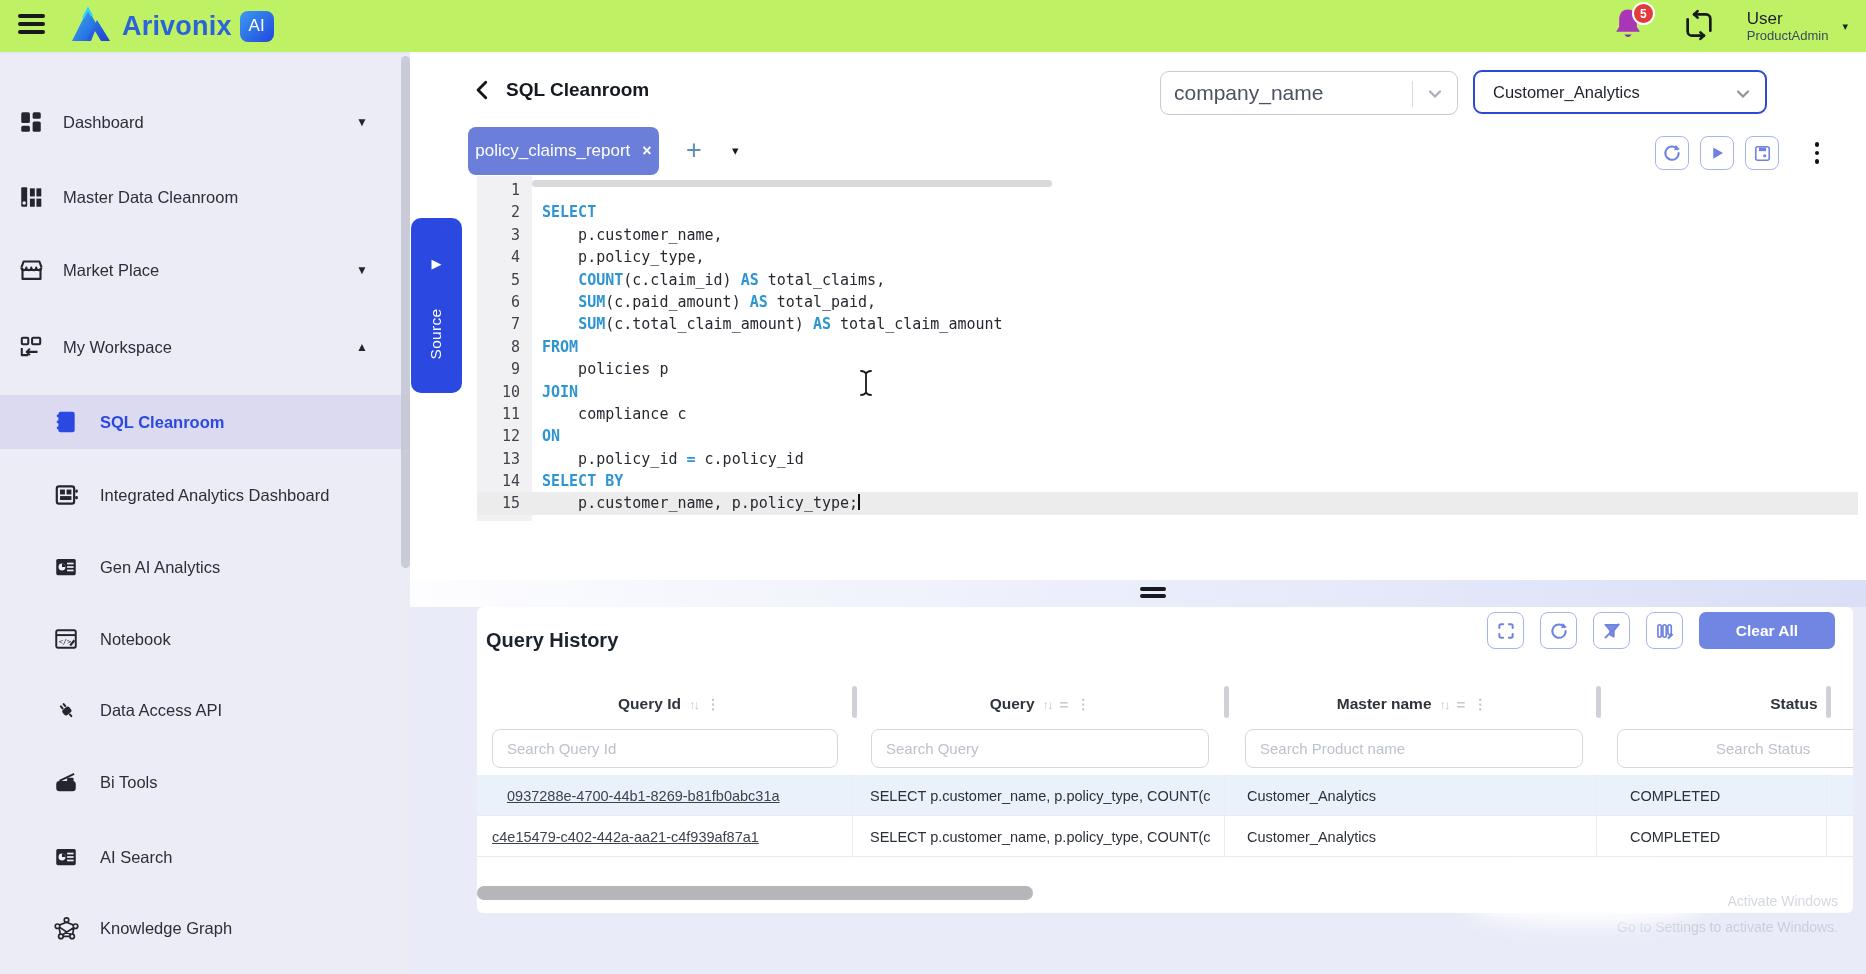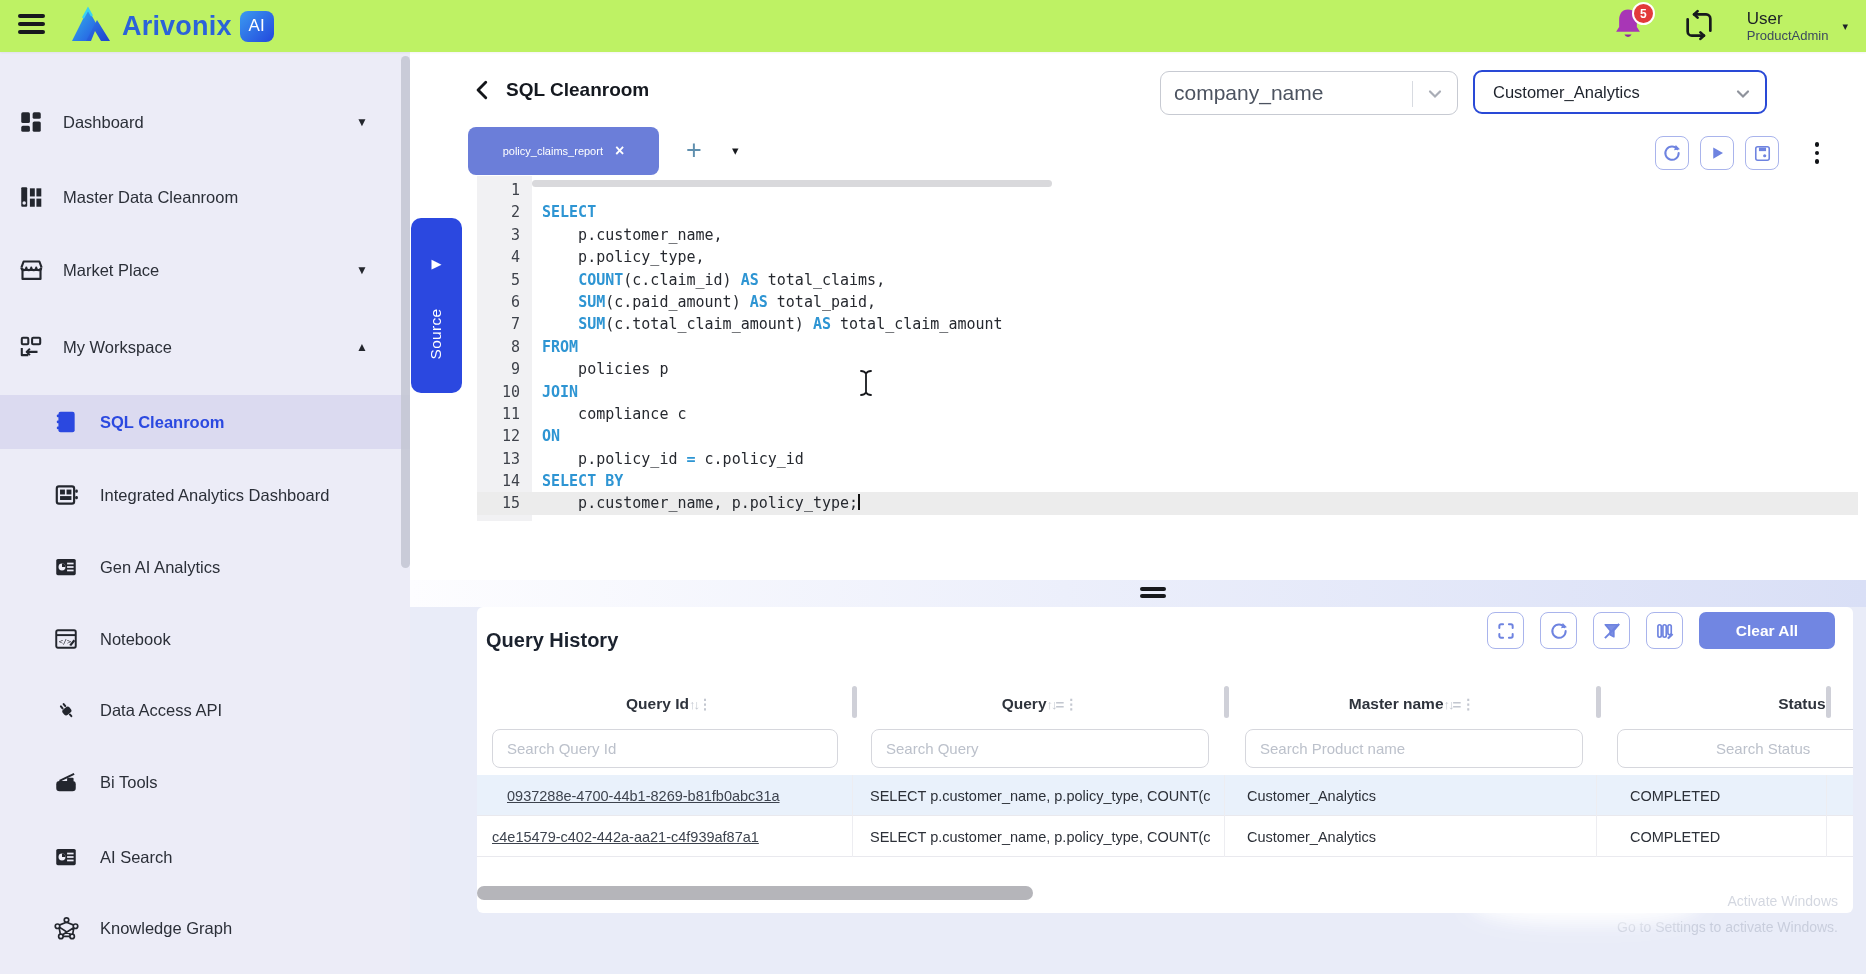--- a/index.html
+++ b/index.html
@@ -47,21 +47,21 @@
   .col-select { left:750px; top:19px; width:298px; border:1.5px solid #c7cad2; }
   .col-select .sel-value { font-size:21px; color:#4c5360; padding-left:13px; }
   .sel-sep { position:absolute; right:44px; top:9px; width:1px; height:26px; background:#d8dbe1; }
   .sel-chevron { position:absolute; right:13px; top:14px; }
   .product-select { left:1063px; top:18px; width:294px; border:2px solid #2949d6; }
   .product-select .sel-value { font-size:16.5px; color:#1d222b; padding-left:18px; }
 
   
   .sql-tab { position:absolute; left:58px; top:75px; width:191px; height:48px; background:#6b7ed9; border-radius:8px;
     display:flex; align-items:center; justify-content:center; gap:12px; cursor:pointer; }
-  .sql-tab .tab-label { color:#fff; font-size:11px; }
+  .sql-tab .tab-label { color:#fff; font-size:17px; }
   .sql-tab .tab-close { color:#fff; font-size:16px; font-weight:700; cursor:pointer; }
   .add-tab { position:absolute; left:276px; top:83px; font-size:27px; color:#5f8fae; font-weight:400; background:none; border:none; cursor:pointer; }
   .tab-caret { position:absolute; left:322px; top:91px; font-size:13px; color:#17191d; cursor:pointer; }
 
   .toolbar { position:absolute; right:40px; top:84px; display:flex; align-items:center; gap:11px; }
   .iconbtn { width:34px; height:34px; border:1.5px solid #a9b4ec; border-radius:8px; background:#fff;
     display:flex; align-items:center; justify-content:center; cursor:pointer; }
   .kebab { width:18px; height:34px; display:flex; flex-direction:column; align-items:center; justify-content:center; gap:4px;
     background:none; border:none; cursor:pointer; margin-left:18px; }
   .kebab i { width:4.5px; height:4.5px; border-radius:50%; background:#101216; }
@@ -91,21 +91,21 @@
 
   
   .qh-card { position:absolute; left:477px; top:607px; width:1376px; height:306px; background:#fff; border-radius:6px; overflow:hidden; }
   .qh-title { position:absolute; left:9px; top:22px; font-size:20px; font-weight:700; color:#1b222e; }
   .qh-actions { position:absolute; left:1010px; top:5px; display:flex; align-items:center; gap:16px; }
   .qh-actions .iconbtn { width:37px; height:37px; border-color:#9daaе8; }
   .clear-all { width:136px; height:37px; background:#7186e2; color:#fff; font-size:15.5px; font-weight:700;
     border:none; border-radius:7px; cursor:pointer; }
 
   .thead { position:absolute; left:7px; top:77px; width:1369px; height:40px; }
-  .th { position:absolute; top:0; height:40px; display:flex; align-items:center; justify-content:center; 
+  .th { position:absolute; top:0; height:40px; display:flex; align-items:center; justify-content:center; gap:8px;
     font-size:15.5px; font-weight:700; color:#2e333c; }
   .th .sort, .th .eq, .th .menu { color:#c3c7d0; font-weight:400; cursor:pointer; }
   .th .sort { font-size:13px; letter-spacing:-2px; }
   .th .eq { font-size:15px; font-weight:700; }
   .th .menu { font-size:14px; font-weight:700; }
   .col-sep { position:absolute; top:2px; width:5px; height:32px; background:#cfd0d8; border-radius:3px; }
 
   .tfilters { position:absolute; left:0; top:117px; width:1376px; height:51px; }
   .tfilters input { position:absolute; top:5px; height:39px; border:1.5px solid #d6d7dd; border-radius:8px;
     font-size:15px; color:#3a3f49; padding:0 14px; font-family:"Liberation Sans", sans-serif; outline:none; background:#fff; }

